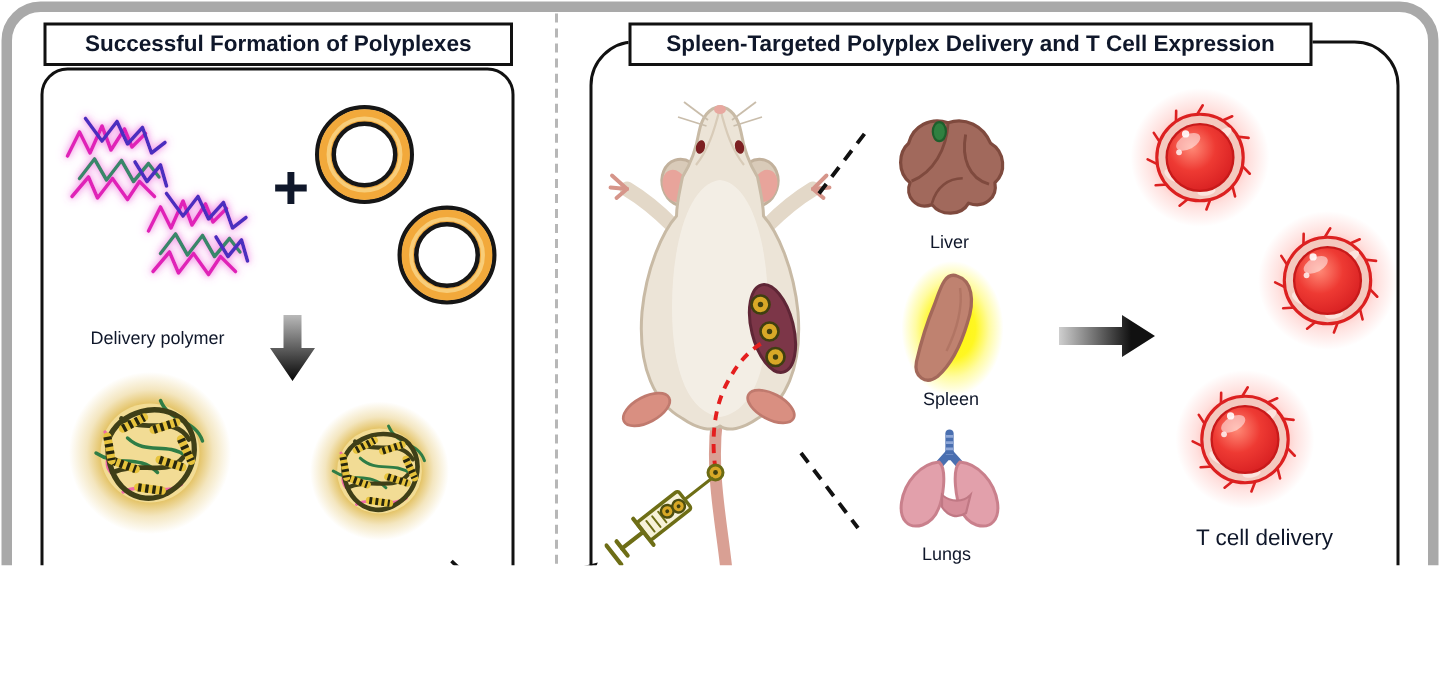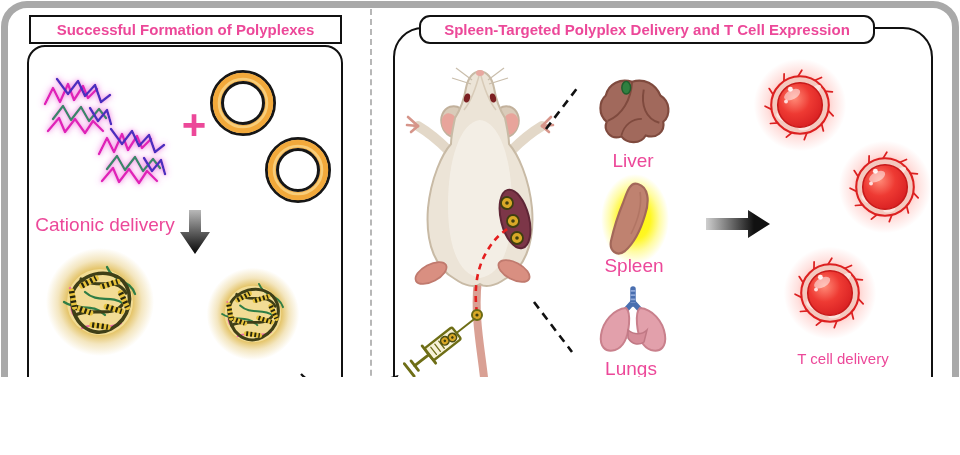--- a/index.html
+++ b/index.html
@@ -1,30 +1,30 @@
 <!DOCTYPE html>
 <html><head>
 <meta charset="utf-8">
 <style>
   html,body{margin:0;padding:0;background:#fff;}
   #fig{position:relative;width:960px;height:377px;background:#fff;overflow:hidden;
-       font-family:"Liberation Sans",sans-serif;color:#ec4899;}
+       font-family:"Liberation Sans",sans-serif;color:#0f172a;}
   .abs{position:absolute;}
   .frame{left:1px;top:1px;width:958px;height:453px;border:7px solid #a9a9a9;
          border-radius:26px;box-sizing:border-box;z-index:0;}
   .divider{left:370px;top:9px;height:437px;width:0;border-left:2px dashed #b7b7b7;z-index:1;}
   .panel{border:2px solid #111;background:#fff;box-sizing:border-box;z-index:2;}
   .panel.left{left:27px;top:45px;width:316px;height:386px;border-radius:18px;}
   .panel.right{left:393px;top:27px;width:540px;height:403px;border-radius:30px;}
   .titlebox{border:2px solid #111;background:#fff;box-sizing:border-box;z-index:4;
             display:flex;align-items:center;justify-content:center;
             font-weight:bold;font-size:15px;white-space:nowrap;}
   .titlebox.left{left:29px;top:15px;width:313px;height:29px;}
-  .titlebox.right{left:419px;top:15px;width:456px;height:29px;border-radius:11px;}
-  .label{font-size:19px;text-align:center;z-index:5;line-height:18px;}
+  .titlebox.right{left:419px;top:15px;width:456px;height:29px;}
+  .label{font-size:12px;text-align:center;z-index:5;line-height:18px;}
   .plus{font-size:42px;font-weight:bold;line-height:34px;text-align:center;z-index:3;}
   .art{z-index:3;}
   .top{z-index:6;}
 </style>
 </head>
 <body>
 
 <div id="fig">
 
   <svg width="0" height="0" style="position:absolute">
@@ -154,21 +154,21 @@
     </g>
   </svg>
 
   <div class="abs plus" style="left:176px;top:108px;width:36px">+</div>
 
   <svg class="abs art" style="left:205px;top:64px" width="135" height="145" viewBox="0 0 135 145">
     <use href="#rnaring" transform="translate(38,39)"></use>
     <use href="#rnaring" transform="translate(93,106)"></use>
   </svg>
 
-  <div class="abs label" style="left:30px;top:216px;width:150px">Cationic delivery</div>
+  <div class="abs label" style="left:30px;top:216px;width:150px">Delivery polymer</div>
 
   <svg class="abs art" style="left:180px;top:210px" width="30" height="46" viewBox="0 0 30 46">
     <polygon points="9,0 21,0 21,22 30,22 15,44 0,22 9,22" fill="url(#gradDown)"></polygon>
   </svg>
 
 
   <svg class="abs art" style="left:44px;top:246px" width="112" height="112">
       <use href="#nanop" width="112" height="112"></use>
     </svg>
   <svg class="abs art" style="left:205px;top:266px" width="96" height="96">

